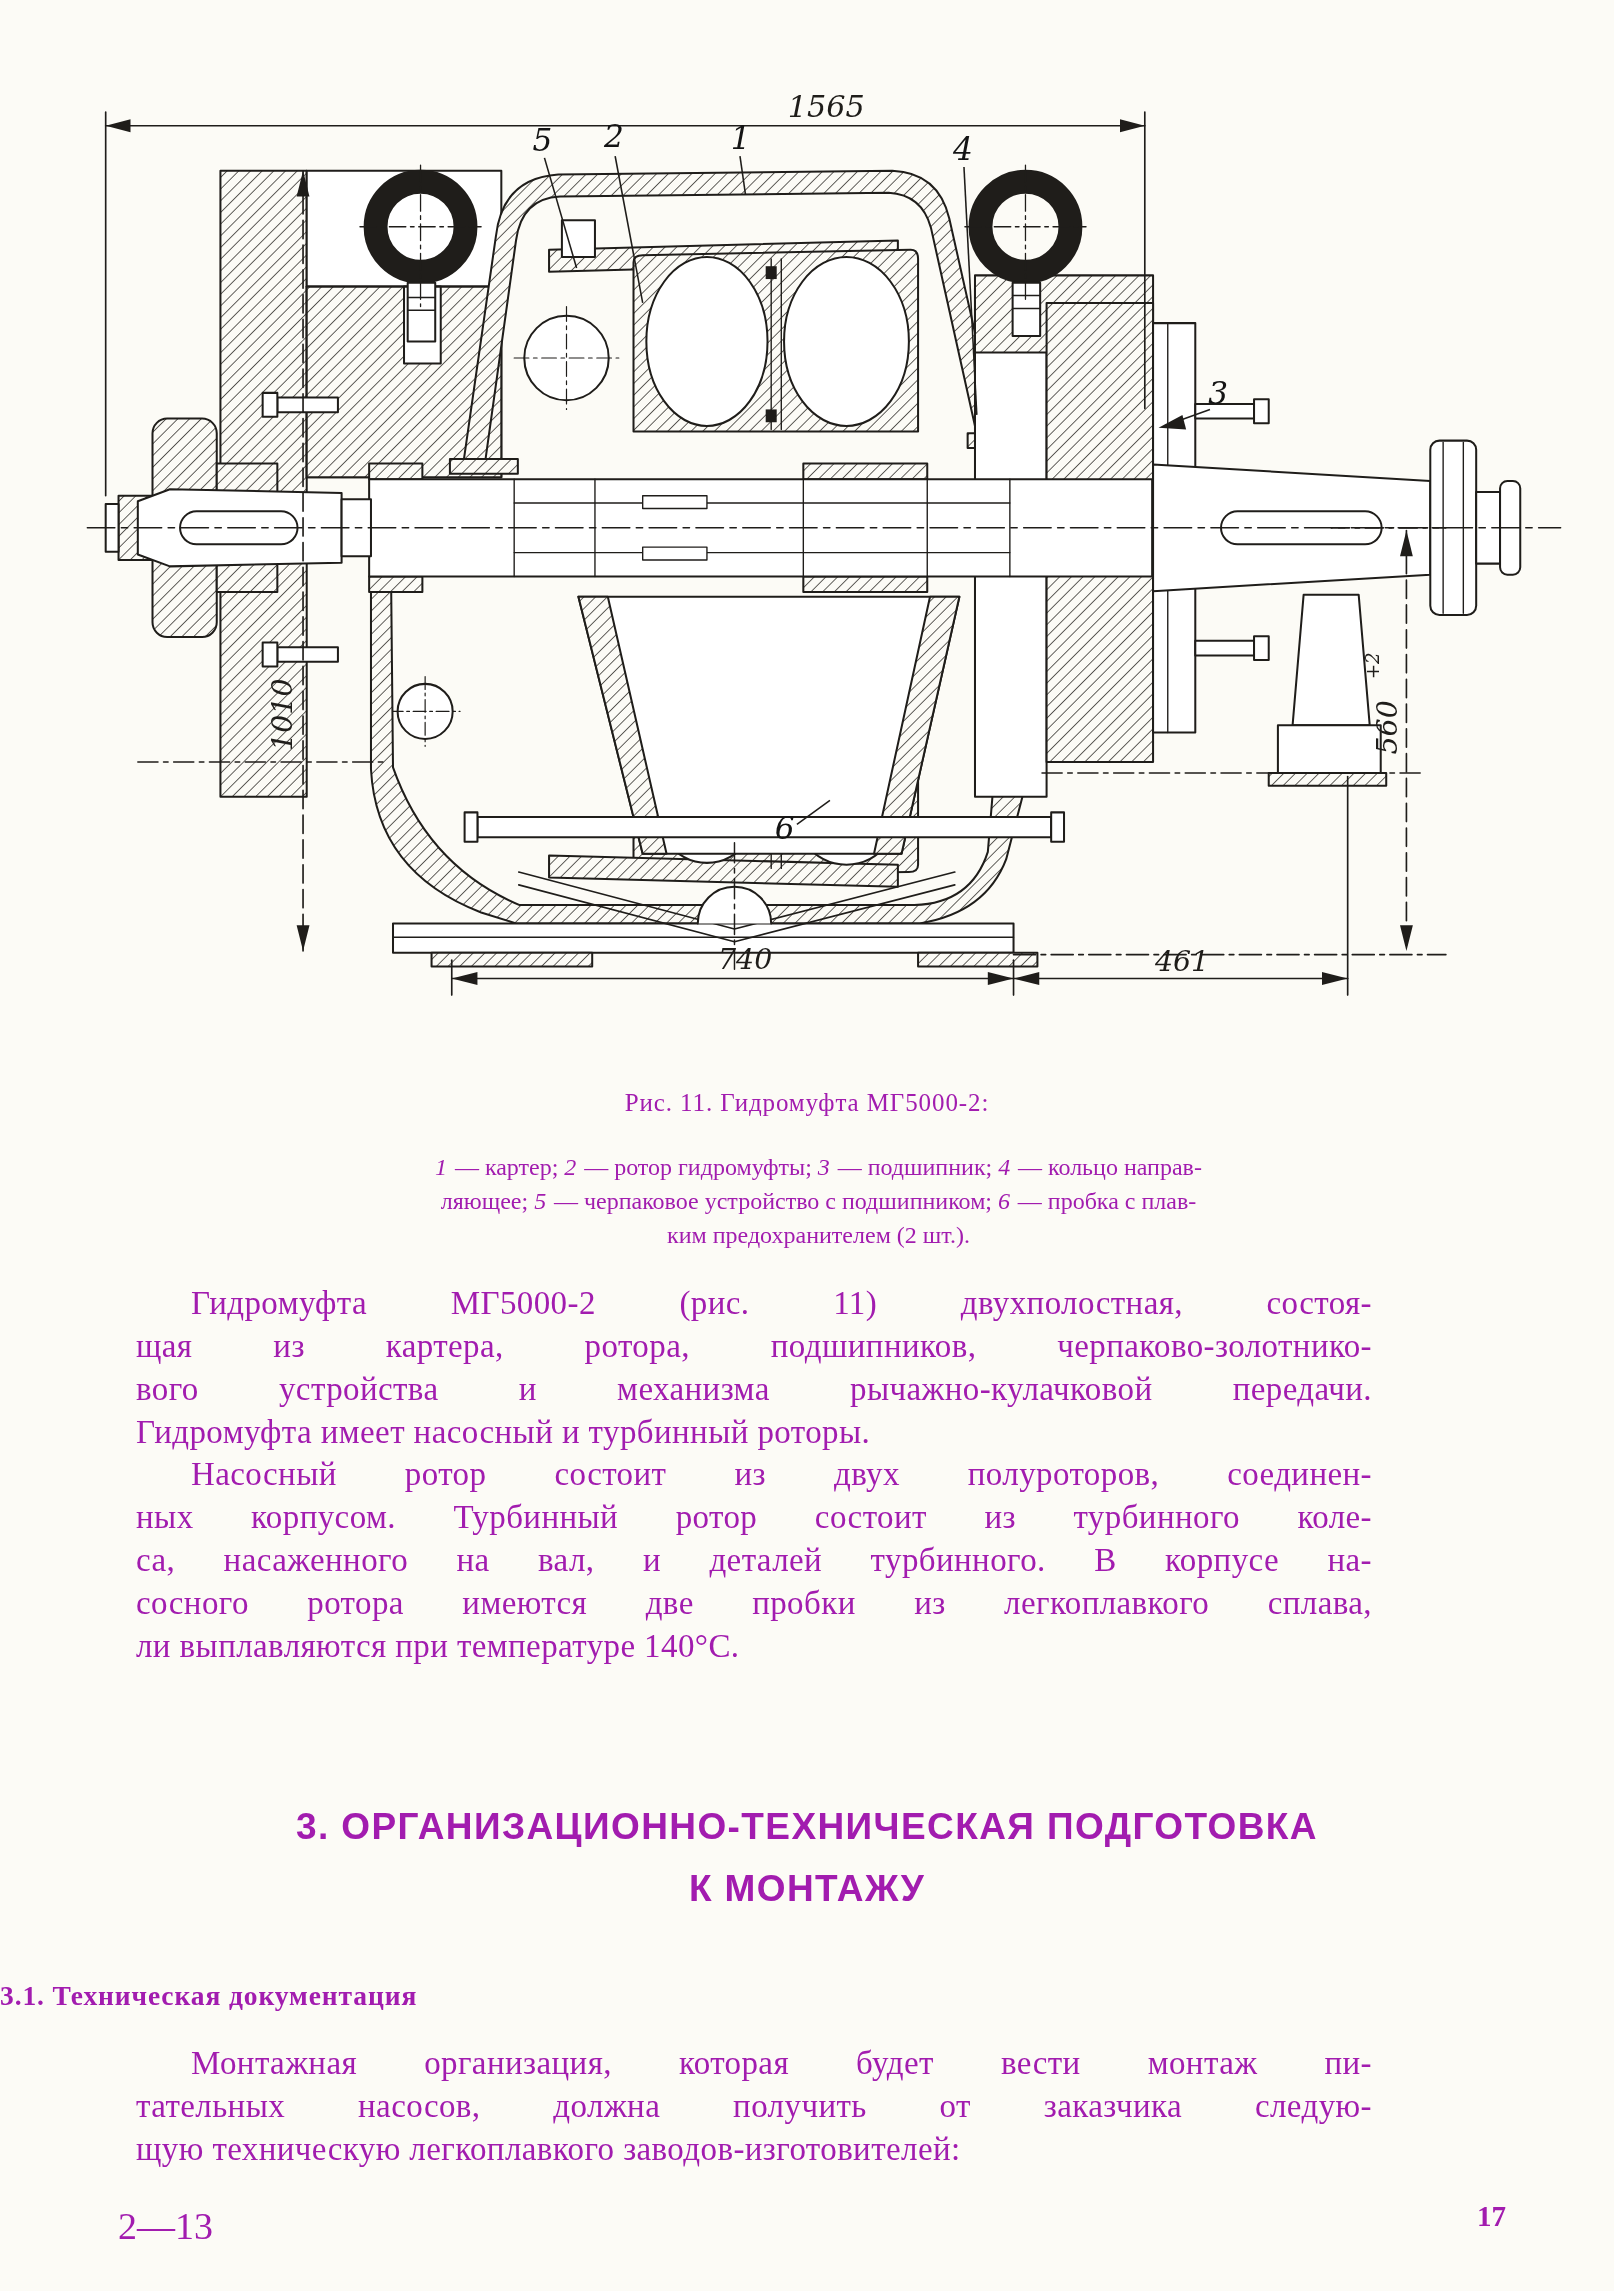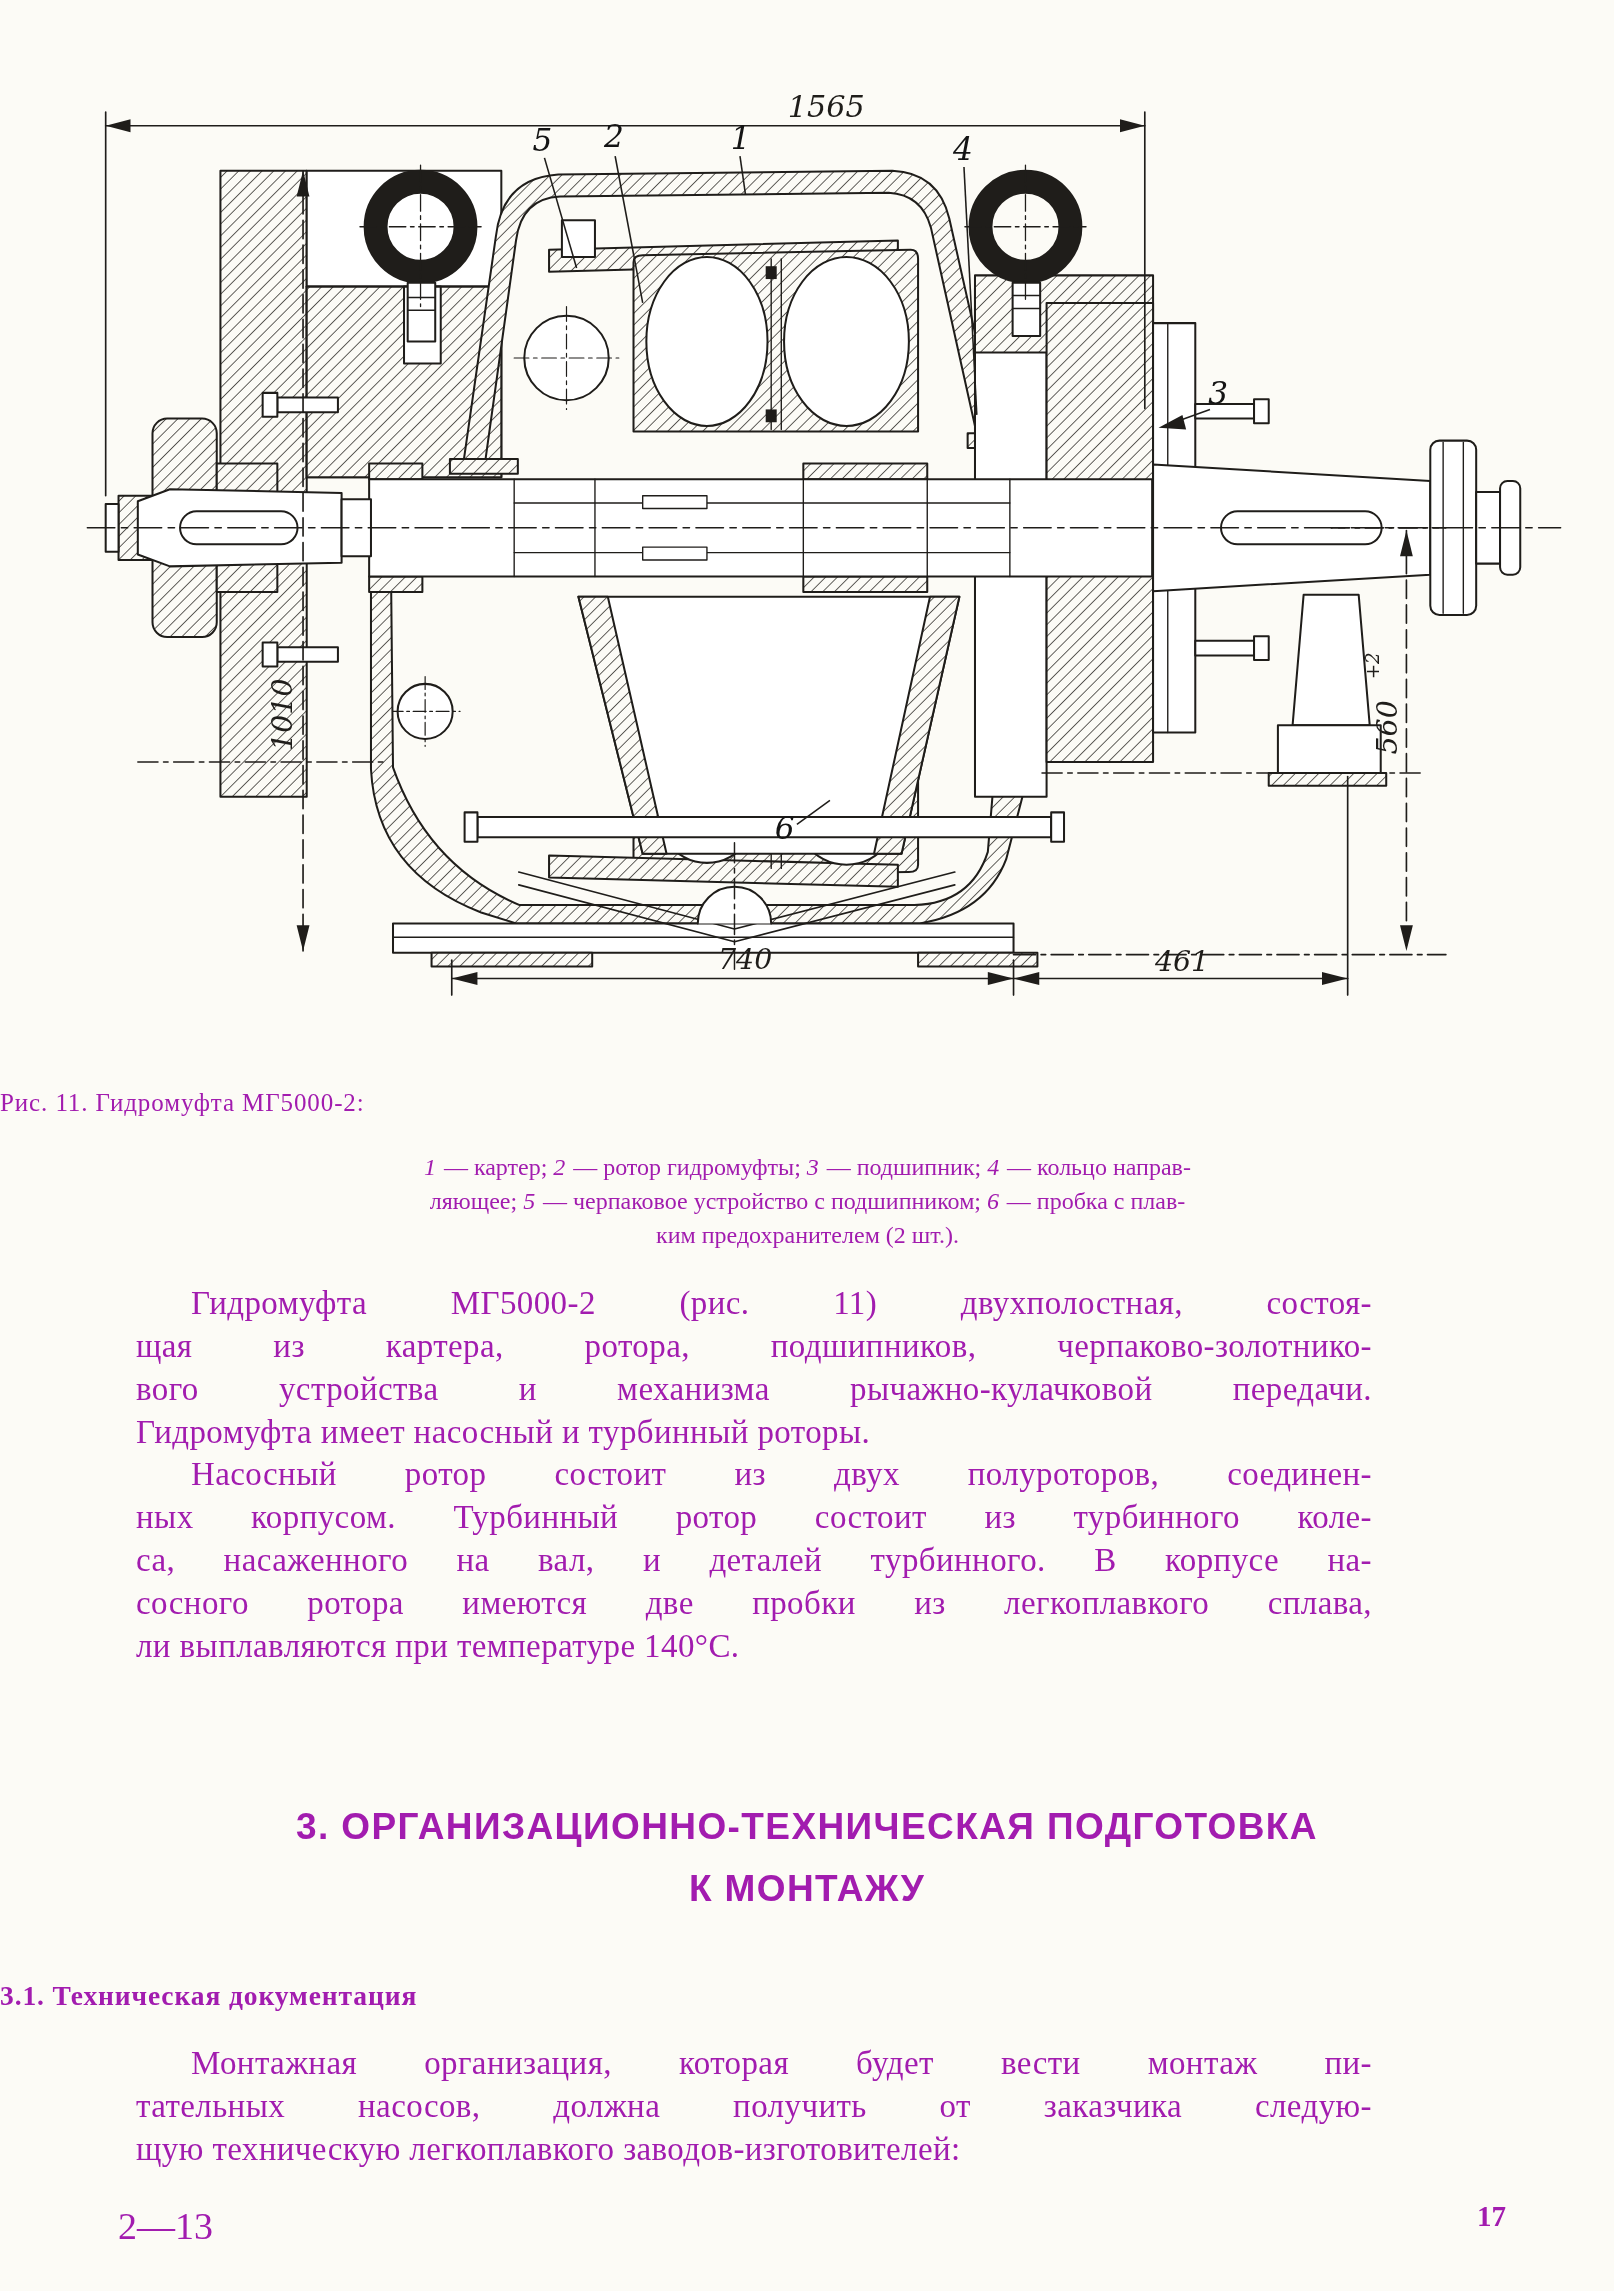--- a/index.html
+++ b/index.html
@@ -9,24 +9,24 @@
     font-family:"Liberation Serif", serif;
   }
   svg text{font-family:"DejaVu Serif", serif;}
   .dimtxt{font-style:italic;font-size:31px;fill:#1f1d1a;}
   .dimtxt.big{font-size:33px;}
   .dimtol{font-style:italic;font-size:20px;fill:#1f1d1a;}
   .callout{font-style:italic;font-size:34px;fill:#141414;}
 
   .caption{
     position:absolute;top:1089px;left:0;width:100%;
-    text-align:left;font-size:25px;letter-spacing:0.9px;
+    text-align:center;font-size:25px;letter-spacing:0.9px;
   }
   .legend{
-    position:absolute;top:1150px;left:197px;width:1221px;
+    position:absolute;top:1150px;left:208px;width:1221px;
     font-size:24px;line-height:34px;
   }
   .legend .tline{text-align:center;text-align-last:center;}
   .legend i{font-style:italic;padding-right:1.8px;}
 
   .para{
     position:absolute;left:136px;width:1236px;
     font-size:33px;line-height:43px;letter-spacing:0.4px;
   }
   .para .tline{text-align:justify;text-align-last:justify;}

